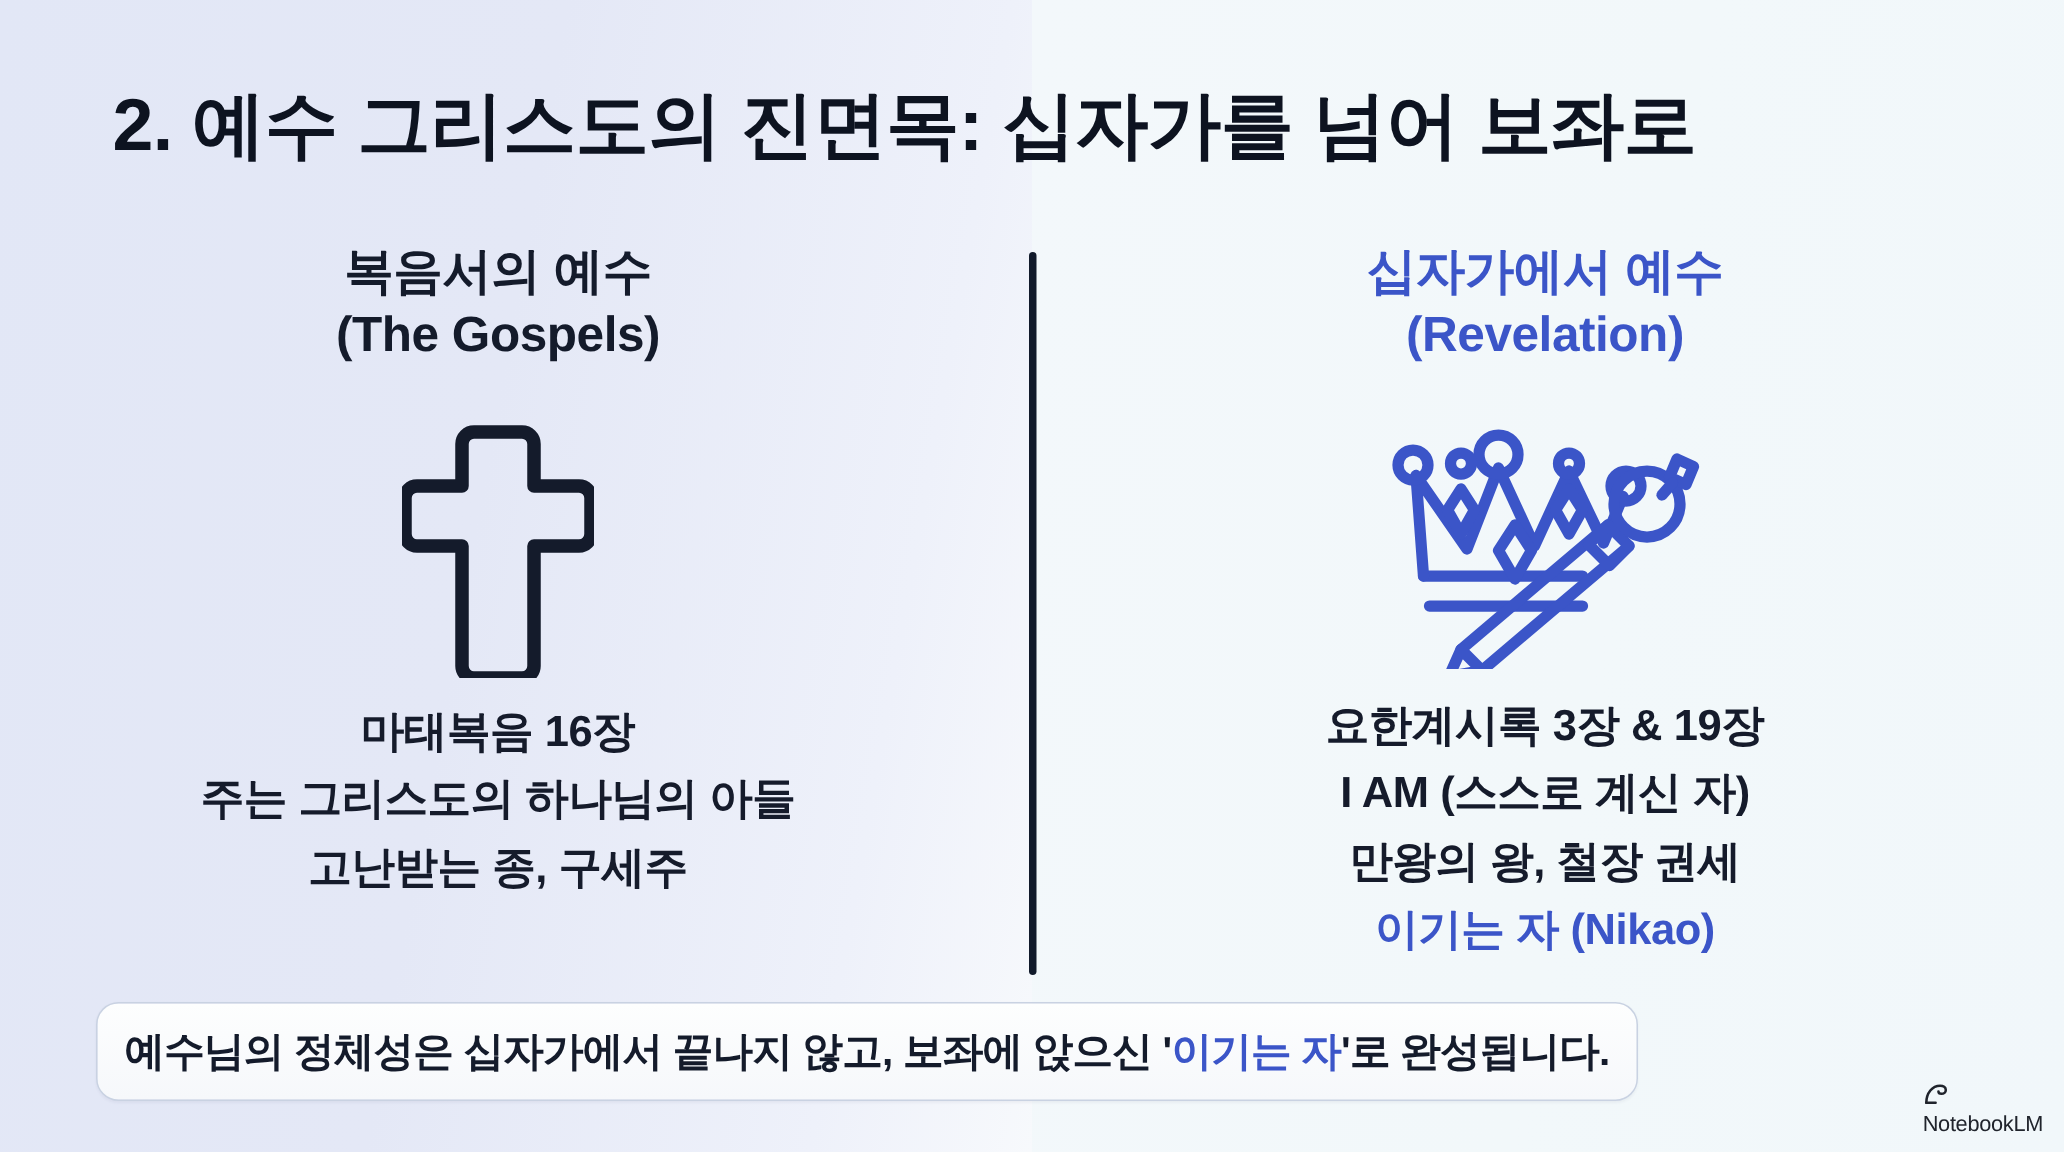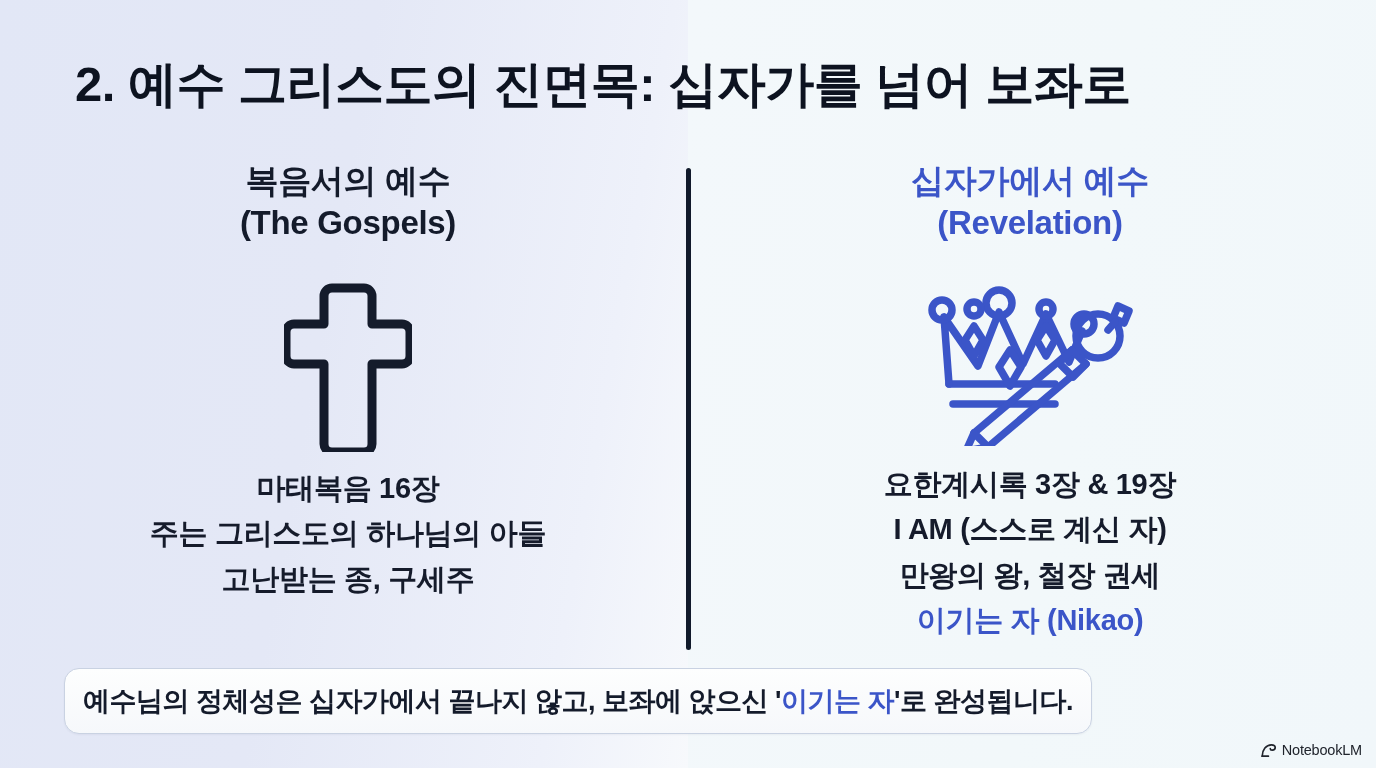--- a/index.html
+++ b/index.html
@@ -49,21 +49,21 @@
     border-radius:3px;
   }
 
   
   .col {
     position:absolute;
     top:160px;
     width:620px;
     text-align:center;
   }
-  .col-left  { left:38px; }
+  .col-left  { left:22px; }
   .col-right { left:720px; }
 
   .col-head {
     font-size:33px;
     font-weight:700;
     line-height:1.27;
     letter-spacing:-0.3px;
     white-space:pre-line;
   }
   .col-left .col-head  { color:#141b2b; }
@@ -112,23 +112,24 @@
     color:#141b2b;
     white-space:nowrap;
   }
   .banner-text .hl { color:#3b55c8; }
 
   
   .brand {
     position:absolute;
     right:14px; bottom:10px;
     display:flex;
-    align-items:flex-end;
+    align-items:flex-start;
     gap:5px;
     color:#20242c;
+    flex-direction:column;
   }
   .brand-label {
     font-size:14.5px;
     font-weight:500;
     letter-spacing:-0.2px;
   }
 </style>
 </head>
 <body>
 

